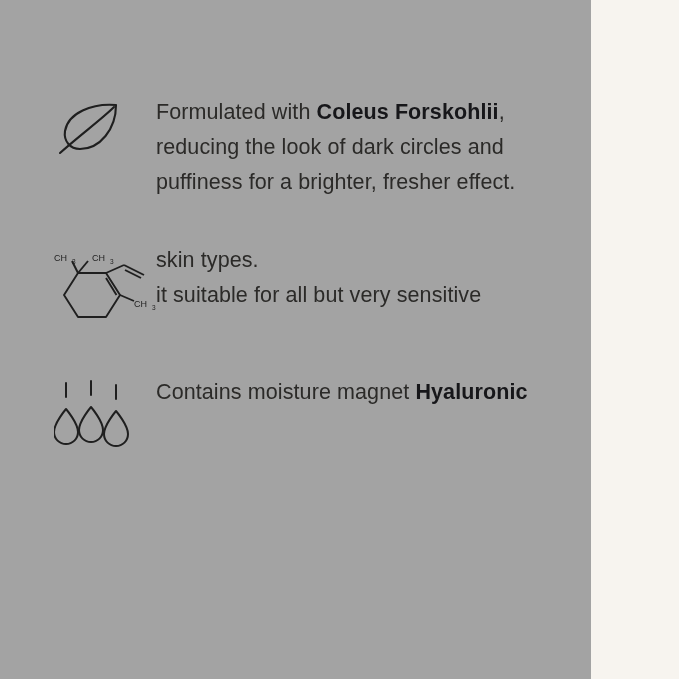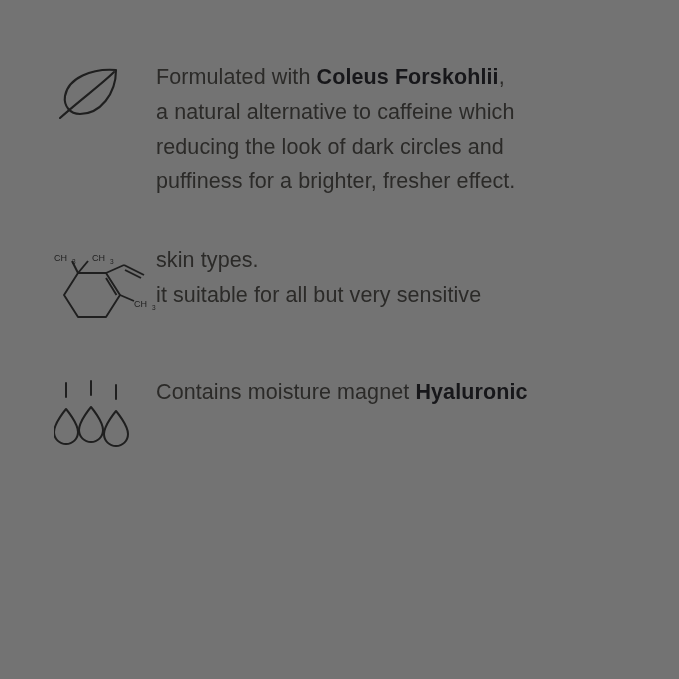--- a/index.html
+++ b/index.html
@@ -9,25 +9,25 @@
   body {
     width: 679px;
     height: 679px;
     background: #f7f4ef;
     font-family: "Liberation Sans", sans-serif;
     color: #262626;
     overflow: hidden;
   }
   .page {
     position: relative;
-    width: 679px;
+    width: 591px;
     height: 679px;
-    background: #737373;
+    background: #a3a3a3;
     box-sizing: border-box;
-    padding: 60px 60px 0 48px;
+    padding: 95px 60px 0 48px;
   }
   .feature-list {
     display: flex;
     flex-direction: column;
     gap: 44px;
   }
   .feature {
     display: flex;
     align-items: flex-start;
     gap: 0px;
@@ -68,21 +68,20 @@
       <div class="icon-col">
         <span class="icon-leaf">
           <svg width="64" height="56" viewBox="0 0 64 56">
             <path d="M58 4 C34 2, 10 12, 7 30 C5.5 40, 12 48, 22 48 C42 48, 58 28, 58 4 Z" fill="none" stroke="#1f1f1f" stroke-width="2.1" stroke-linecap="round" stroke-linejoin="round"></path>
             <path d="M56 6 C44 18, 22 34, 2 52" fill="none" stroke="#1f1f1f" stroke-width="2.1" stroke-linecap="round"></path>
           </svg>
         </span>
       </div>
       <div class="text-col">
         <div><span>Formulated with </span><b>Coleus Forskohlii</b><span>,</span></div>
-        <div>a natural alternative to caffeine which</div>
         <div>reducing the look of dark circles and</div>
         <div>puffiness for a brighter, fresher effect.</div>
       </div>
     </div>
 
     <div class="feature">
       <div class="icon-col">
         <span class="icon-retinol">
           <svg width="108" height="80" viewBox="0 0 108 80">
 

